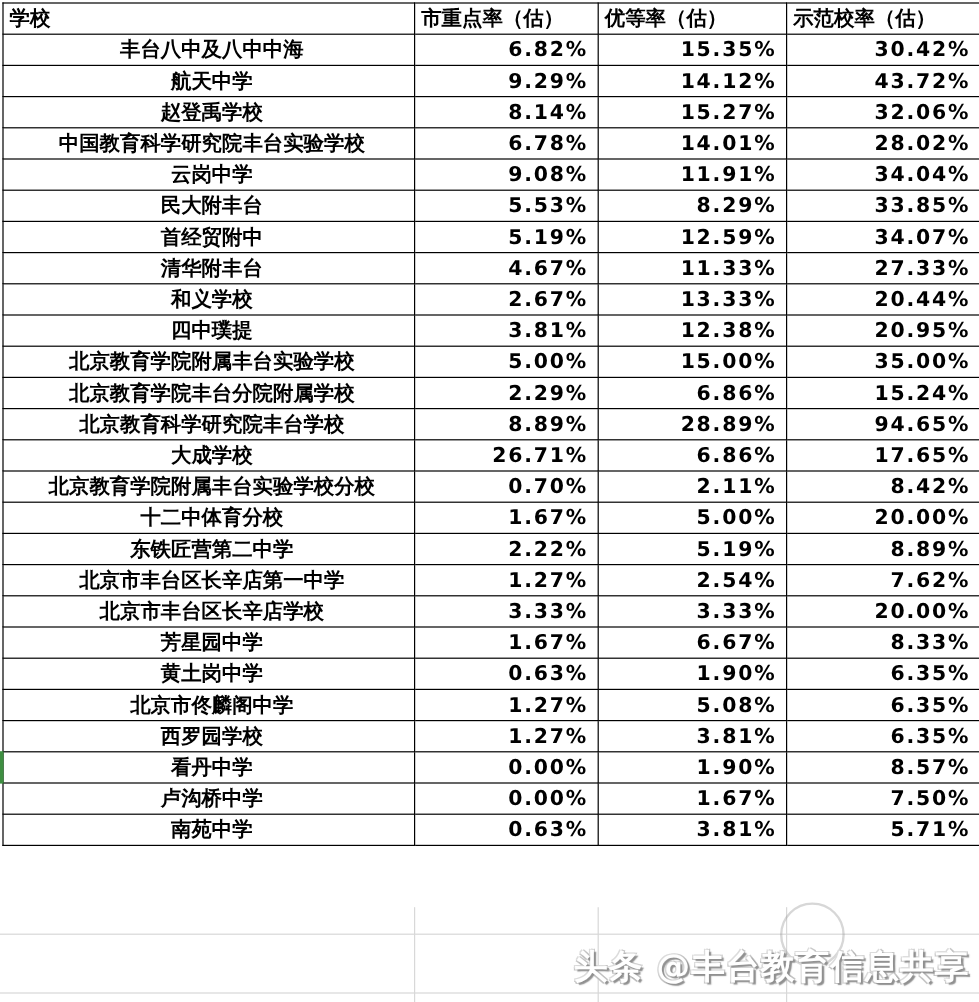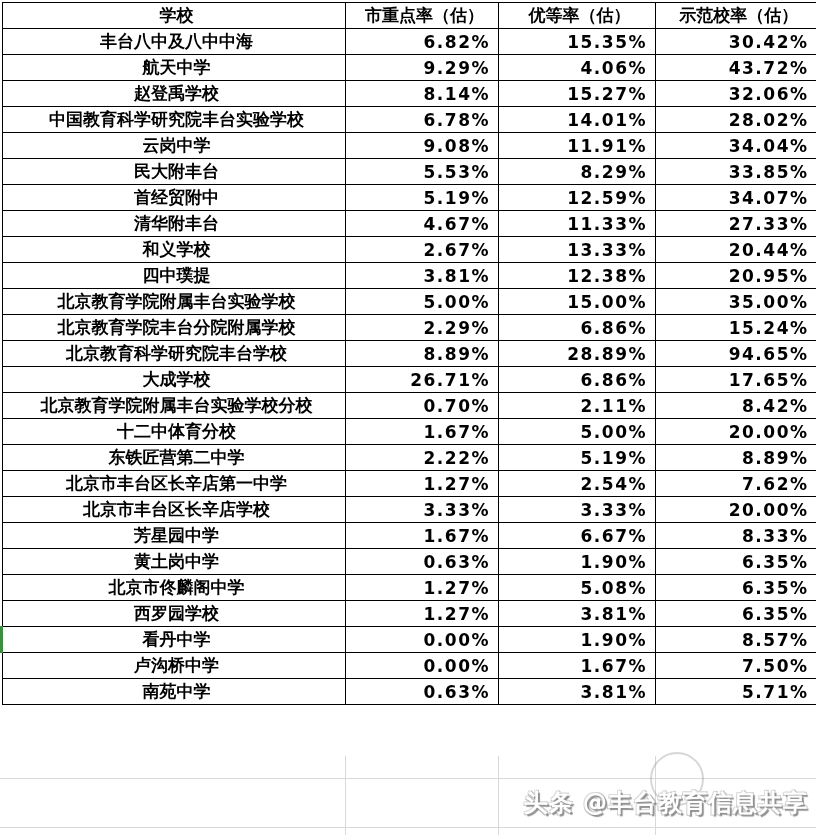--- a/index.html
+++ b/index.html
@@ -24,21 +24,21 @@
     border: 1px solid #000000;
     height: 26px;
     font-size: 17px;
     font-weight: 700;
     color: #000000;
     white-space: nowrap;
     overflow: hidden;
     vertical-align: middle;
   }
   table.sheet th:last-child, table.sheet td:last-child { border-right: none; }
-  table.sheet th { text-align: center; padding-left: 5px; }
+  table.sheet th { text-align: left; padding-left: 5px; }
   td.name { text-align: center; padding-left: 5px; }
   td.num  { text-align: right; padding-right: 8px; letter-spacing: 1.5px; font-size: 16px; }
   col.c1 { width: 343px; }
   col.c2 { width: 153px; }
   col.c3 { width: 157px; }
   col.c4 { width: 161px; }
 
   
   .vline {
     position: absolute;
@@ -63,21 +63,21 @@
     width: 3px;
     height: 27px;
     background: #3e8e41;
   }
 
   
   .watermark {
     position: absolute;
     right: 8px;
     top: 787px;
-    font-size: 24px;
+    font-size: 28px;
     font-weight: 700;
     color: #ffffff;
     letter-spacing: 1px;
     text-shadow: 2px 2px 1px #8f8f8f, -1px -1px 0 #dcdcdc, 1px -1px 0 #c8c8c8, -1px 1px 0 #c8c8c8;
     white-space: nowrap;
   }
   .stamp-circle {
     position: absolute;
     left: 650px;
     top: 752px;
@@ -110,21 +110,21 @@
     <tbody>
         <tr>
           <td class="name">丰台八中及八中中海</td>
           <td class="num">6.82%</td>
           <td class="num">15.35%</td>
           <td class="num">30.42%</td>
         </tr>
         <tr>
           <td class="name">航天中学</td>
           <td class="num">9.29%</td>
-          <td class="num">4.06%</td>
+          <td class="num">14.12%</td>
           <td class="num">43.72%</td>
         </tr>
         <tr>
           <td class="name">赵登禹学校</td>
           <td class="num">8.14%</td>
           <td class="num">15.27%</td>
           <td class="num">32.06%</td>
         </tr>
         <tr>
           <td class="name">中国教育科学研究院丰台实验学校</td>

